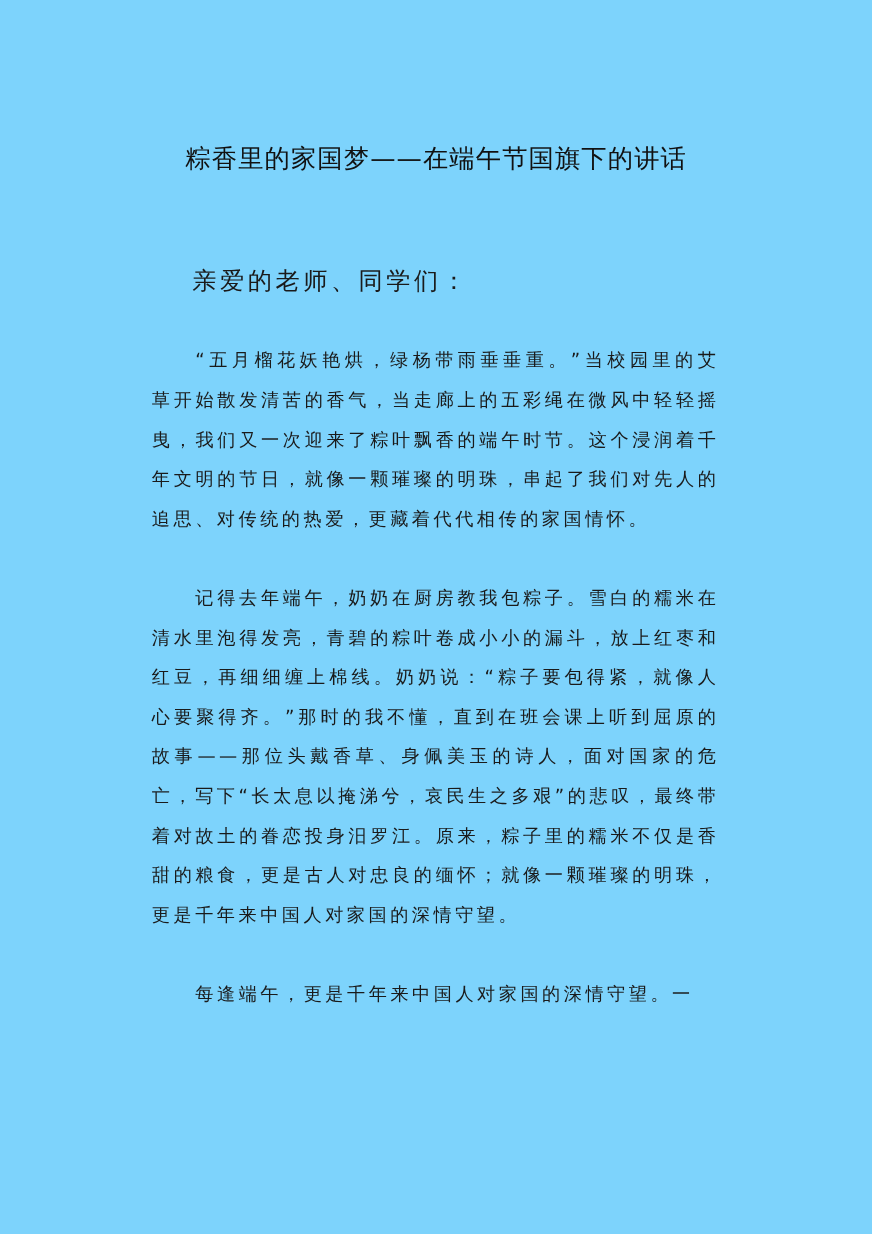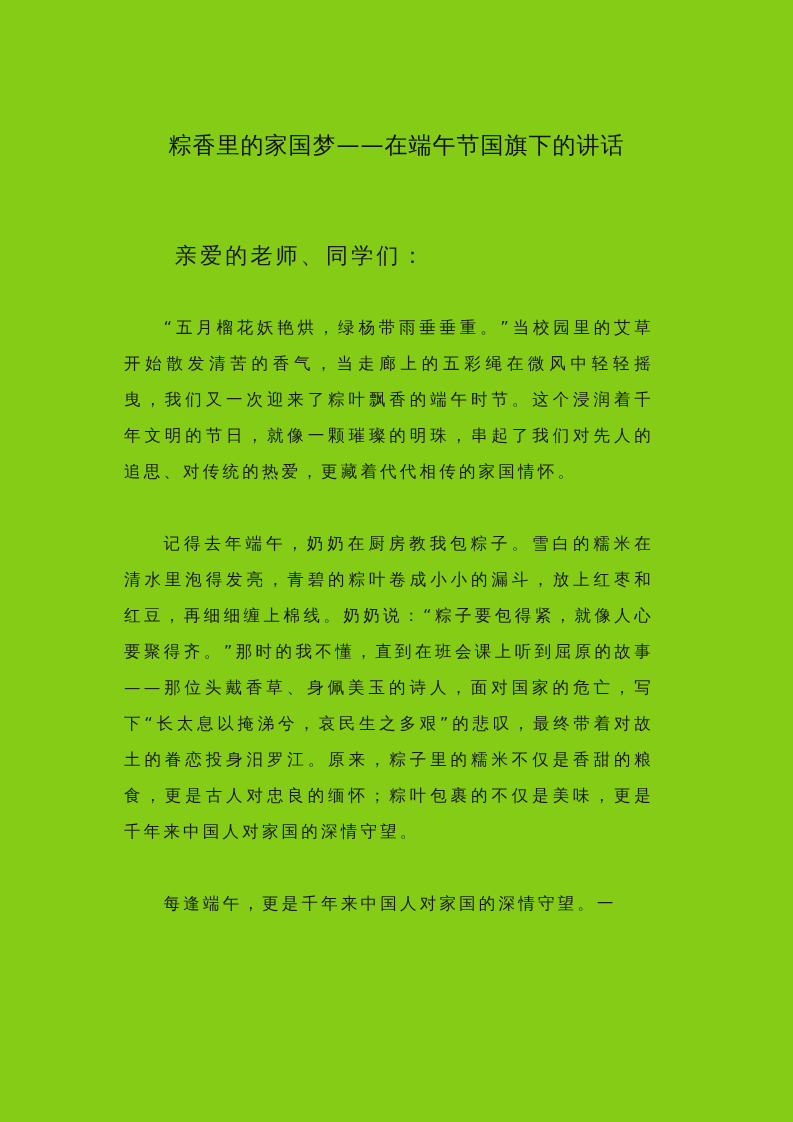--- a/index.html
+++ b/index.html
@@ -13,21 +13,21 @@
       overflow: hidden;
       position: relative;
       font-family: "DejaVu Sans", "Liberation Sans", sans-serif;
       color: #1a1a1a;
     }
     .page {
       position: absolute;
       left: 0; top: 0;
       width: 793px;
       height: 1122px;
-      background: #84cc16;
+      background: #7dd3fc;
     }
     .title {
       position: absolute;
       left: 0;
       top: 128px;
       width: 793px;
       text-align: center;
       font-size: 23px;
       letter-spacing: 1px;
       line-height: 34px;
@@ -35,21 +35,21 @@
       margin: 0;
       font-weight: normal;
     }
     .body-text {
       position: absolute;
       left: 122px;
       top: 238px;
       width: 532px;
     }
     .para {
-      margin: 0 0 36px 2px;
+      margin: 0 0 36px 16px;
       font-size: 16.5px;
       line-height: 36px;
       letter-spacing: 3.2px;
       text-align: justify;
       text-indent: 2.4em;
       color: #1a1a1a;
       word-break: break-all;
     }
     .salutation {
       margin: 0 0 36px 0;
@@ -63,16 +63,16 @@
   </style>
 </head>
 <body>
 
 <div class="page">
   <h1 class="title">粽香里的家国梦——在端午节国旗下的讲话</h1>
 
   <div class="body-text">
     <p class="salutation">亲爱的老师、同学们：</p>
     <p class="para">“五月榴花妖艳烘，绿杨带雨垂垂重。”当校园里的艾草开始散发清苦的香气，当走廊上的五彩绳在微风中轻轻摇曳，我们又一次迎来了粽叶飘香的端午时节。这个浸润着千年文明的节日，就像一颗璀璨的明珠，串起了我们对先人的追思、对传统的热爱，更藏着代代相传的家国情怀。</p>
-    <p class="para">记得去年端午，奶奶在厨房教我包粽子。雪白的糯米在清水里泡得发亮，青碧的粽叶卷成小小的漏斗，放上红枣和红豆，再细细缠上棉线。奶奶说：“粽子要包得紧，就像人心要聚得齐。”那时的我不懂，直到在班会课上听到屈原的故事——那位头戴香草、身佩美玉的诗人，面对国家的危亡，写下“长太息以掩涕兮，哀民生之多艰”的悲叹，最终带着对故土的眷恋投身汨罗江。原来，粽子里的糯米不仅是香甜的粮食，更是古人对忠良的缅怀；粽叶包裹的不仅是美味，更是千年来中国人对家国的深情守望。</p>
+    <p class="para">记得去年端午，奶奶在厨房教我包粽子。雪白的糯米在清水里泡得发亮，青碧的粽叶卷成小小的漏斗，放上红枣和红豆，再细细缠上棉线。奶奶说：“粽子要包得紧，就像人心要聚得齐。”那时的我不懂，直到在班会课上听到屈原的故事——那位头戴香草、身佩美玉的诗人，面对国家的危亡，写下“长太息以掩涕兮，哀民生之多艰”的悲叹，最终带着对故土的眷恋投身汨罗江。原来，粽子里的糯米不仅是香甜的粮食，更是古人对忠良的缅怀；就像一颗璀璨的明珠，更是千年来中国人对家国的深情守望。</p>
     <p class="para">每逢端午，更是千年来中国人对家国的深情守望。一</p>
   </div>
 </div>
 
 </body></html>

